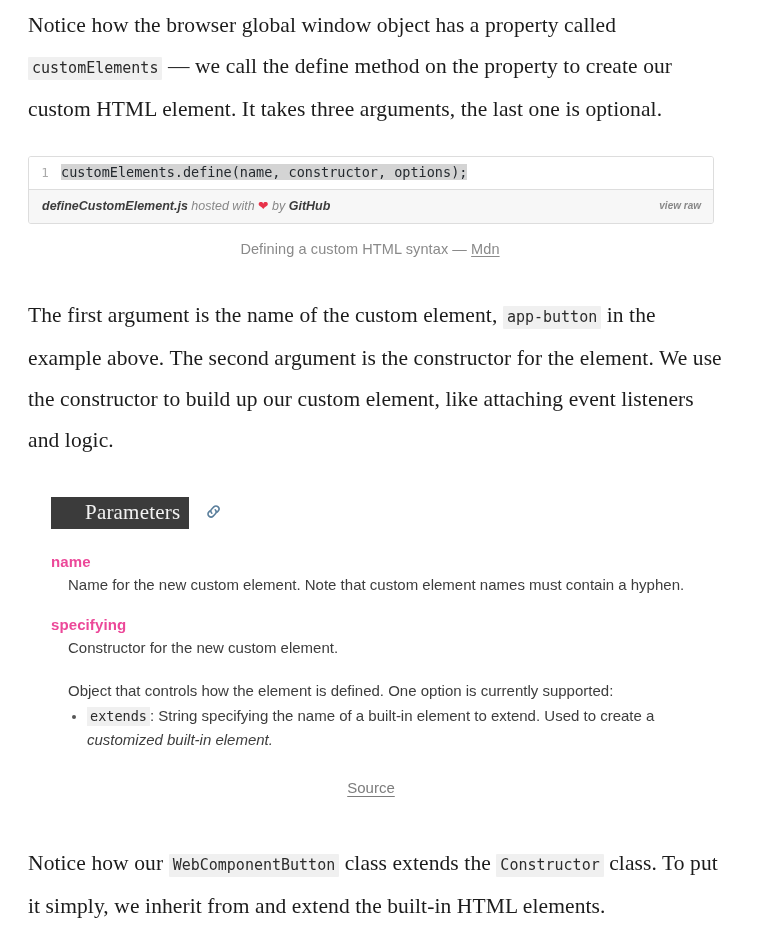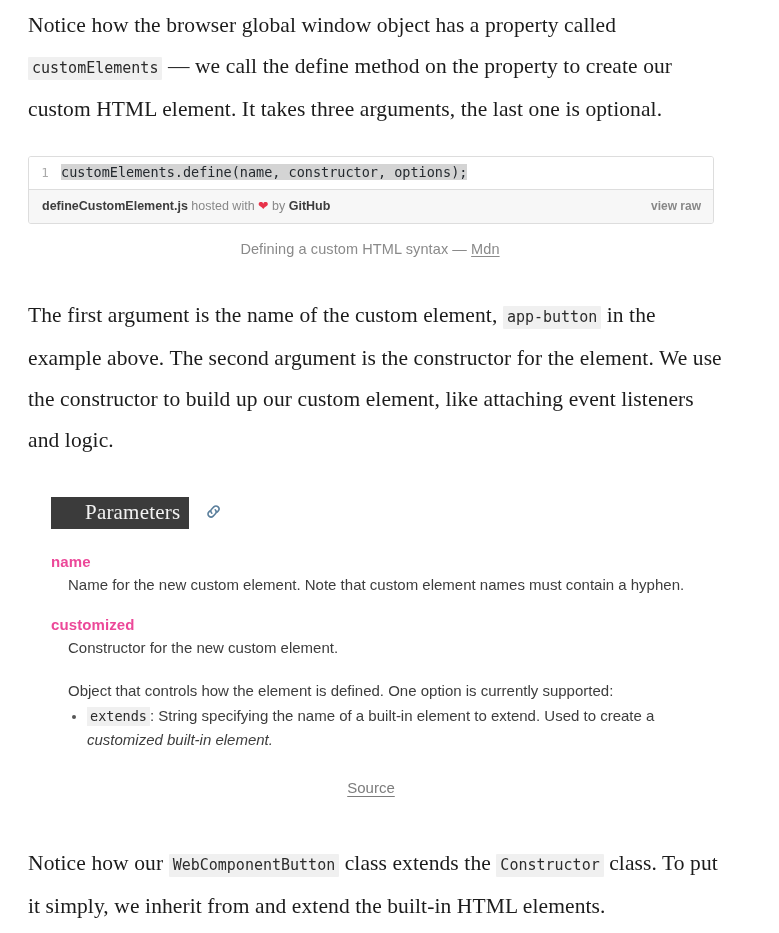--- a/index.html
+++ b/index.html
@@ -90,36 +90,38 @@
     justify-content: space-between;
     border-top: 1px solid #dddddd;
     background: #f7f7f7;
     padding: 8px 12px 9px 13px;
     font-size: 12.5px;
     line-height: 16px;
   }
   .gist-meta {
     color: #888888;
     font-weight: 400;
+    font-style: italic;
   }
   .gist-meta .strong-link {
     color: #3c3c3c;
     font-weight: 700;
     text-decoration: none;
   }
   .heart {
     color: #e8324a;
     font-size: 12.5px;
     letter-spacing: 0;
   }
   .gist-raw {
     color: #888888;
     text-decoration: none;
     font-weight: 700;
-    font-size: 12px;
+    font-size: 10px;
+    font-style: italic;
   }
 
   
   .caption {
     margin-top: 17px;
     text-align: center;
     font-family: "Liberation Sans", "DejaVu Sans", sans-serif;
     font-size: 14.5px;
     color: #8a8a8a;
     letter-spacing: 0.1px;
@@ -279,21 +281,21 @@
         </svg>
       </span>
     </div>
 
     <div class="mdn-group first">
       <div class="dt">name</div>
       <div class="dd">Name for the new custom element. Note that custom element names must contain a hyphen.</div>
     </div>
 
     <div class="mdn-group">
-      <div class="dt">customized</div>
+      <div class="dt">specifying</div>
       <div class="dd">Constructor for the new custom element.</div>
     </div>
 
     <div class="mdn-group">
       <div class="dd">Object that controls how the element is defined. One option is currently supported:</div>
       <ul class="mdn-list">
         <li>
           <code class="mdn-code">extends</code><span>: String specifying the name of a built-in element to extend. Used to create a</span>
           <span class="italic">customized built-in element.</span>
         </li>

